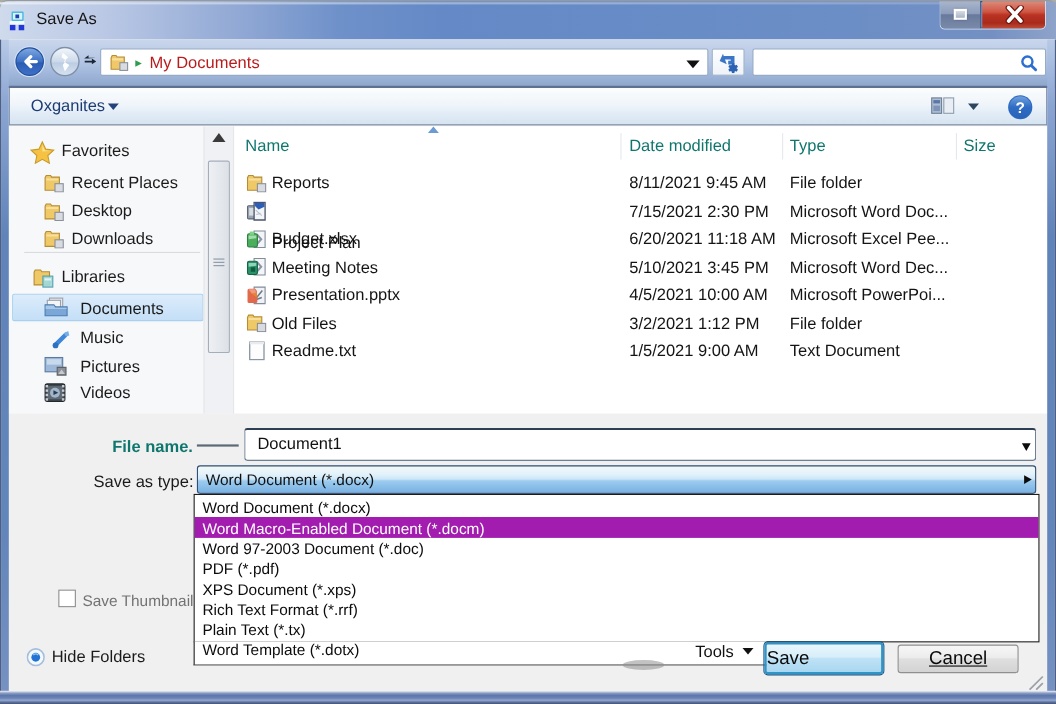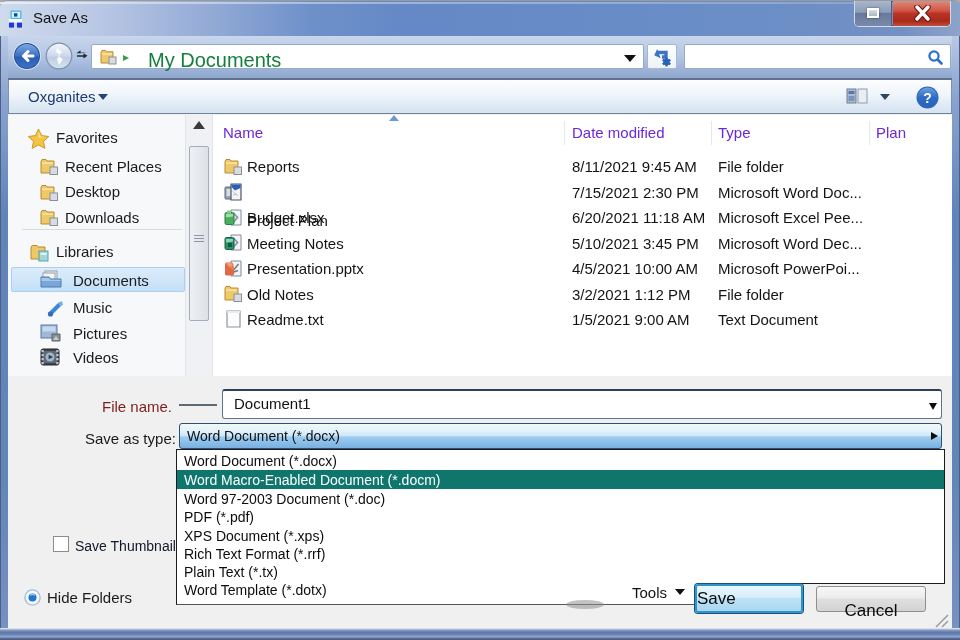--- a/index.html
+++ b/index.html
@@ -75,21 +75,21 @@
     <path d="M1 6.2 L7.5 6.2 L7.5 4.6 L11.5 7.2 L7.5 9.8 L7.5 7.8 L1 7.8 Z" fill="#1c2736" transform="scale(1,-1) translate(0,-13)"></path>
   </svg>
 
   <div class="abs" style="left:91px;top:8px;width:553px;height:25px;background:#fff;border:1px solid #98abc6;border-radius:2px;">
     <svg class="abs" style="left:8px;top:4px" width="18" height="16" viewBox="0 0 18 16">
       <path d="M1 3.5 L1 14 L13 14 L13 2.8 L6.5 2.8 L5.5 1.4 L2 1.4 Z" fill="#f0c868" stroke="#b68c34" stroke-width="1"></path>
       <path d="M2 4 L12 4 L12 6 L2 6 Z" fill="#f8e09c"></path>
       <rect x="9" y="8" width="7" height="7" fill="#d8dce2" stroke="#8a909a" stroke-width="1"></rect>
     </svg>
     <div class="abs" style="left:31px;top:5px;color:#2d9e4f;font-size:12px;">▸</div>
-    <div class="abs" style="left:56px;top:4px;font-size:20px;color:#15803d;">My Documents</div>
+    <div class="abs" style="left:44px;top:4px;font-size:15px;color:#b91c1c;">My Documents</div>
     <div class="abs" style="left:532px;top:10px;width:0;height:0;border-left:6px solid transparent;border-right:6px solid transparent;border-top:7px solid #111;"></div>
   </div>
 
   <div class="abs" style="left:647px;top:8px;width:30px;height:25px;background:linear-gradient(#fdfefe,#eef3f9);border:1px solid #a7b7cc;border-radius:2px;">
     <svg class="abs" style="left:3px;top:3px" width="24" height="20" viewBox="0 0 24 20">
       <path d="M8 1 L8 11 L3 6 Z" fill="#3b74c4" transform="rotate(-20 7 6)"></path>
       <path d="M7 4.5 L15 4.5 L15 9 L11 9" stroke="#3b74c4" stroke-width="3.4" fill="none"></path>
       <g fill="#2b63b4">
           <circle cx="15.5" cy="14" r="3.2"></circle>
         <rect x="14.3" y="9.6" width="2.4" height="8.8"></rect>
@@ -219,25 +219,25 @@
     <div style="margin:88px 4px 0;border-top:1px solid #8a95a5;"></div>
     <div style="margin:2px 4px 0;border-top:1px solid #8a95a5;"></div>
     <div style="margin:2px 4px 0;border-top:1px solid #8a95a5;"></div>
   </div>
 </div>
 
 <div class="abs" id="filelist" style="left:213px;top:115px;width:745px;height:261px;background:#fff;">
 
   <div class="abs" style="left:176px;top:0px;width:0;height:0;border-left:5px solid transparent;border-right:5px solid transparent;border-bottom:6px solid #6b9bd2;"></div>
 
-  <div class="abs" style="left:0;top:6px;width:593px;height:24px;color:#6d28d9;font-size:15px;">
+  <div class="abs" style="left:0;top:6px;width:593px;height:24px;color:#0f766e;font-size:15px;">
     <div class="abs" style="left:10px;top:3px;">Name</div>
     <div class="abs" style="left:359px;top:3px;">Date modified</div>
     <div class="abs" style="left:505px;top:3px;">Type</div>
-    <div class="abs" style="left:663px;top:3px;">Plan</div>
+    <div class="abs" style="left:663px;top:3px;">Size</div>
     <div class="abs" style="left:351px;top:0;width:1px;height:24px;background:#e4e8ee;"></div>
     <div class="abs" style="left:498px;top:0;width:1px;height:24px;background:#e4e8ee;"></div>
     <div class="abs" style="left:656px;top:0;width:1px;height:24px;background:#e4e8ee;"></div>
   </div>
 
   <div class="abs" style="left:0;top:43px;width:745px;font-size:15px;color:#141414;">
 
     <svg class="abs" style="left:11px;top:0px" width="19" height="17" viewBox="0 0 19 17">
         <path d="M1 3.5 L1 15 L14 15 L14 3 L7 3 L6 1.5 L2 1.5 Z" fill="#efc868" stroke="#b68c34" stroke-width="1"></path>
         <path d="M2 4.2 L13 4.2 L13 6 L2 6 Z" fill="#f8e09c"></path>
@@ -289,57 +289,57 @@
     </svg>
     <div class="abs" style="left:34px;top:102px;">Presentation.pptx</div>
     <div class="abs" style="left:359px;top:102px;">4/5/2021 10:00 AM</div>
     <div class="abs" style="left:505px;top:102px;">Microsoft PowerPoi...</div>
 
     <svg class="abs" style="left:11px;top:127px" width="19" height="17" viewBox="0 0 19 17">
         <path d="M1 3.5 L1 15 L14 15 L14 3 L7 3 L6 1.5 L2 1.5 Z" fill="#efc868" stroke="#b68c34" stroke-width="1"></path>
         <path d="M2 4.2 L13 4.2 L13 6 L2 6 Z" fill="#f8e09c"></path>
         <rect x="10" y="9" width="7.5" height="7.5" fill="#d8dce2" stroke="#8a909a" stroke-width="1"></rect>
       </svg>
-    <div class="abs" style="left:34px;top:128px;">Old Notes</div>
+    <div class="abs" style="left:34px;top:128px;">Old Files</div>
     <div class="abs" style="left:359px;top:128px;">3/2/2021 1:12 PM</div>
     <div class="abs" style="left:505px;top:128px;">File folder</div>
 
     <svg class="abs" style="left:12px;top:152px" width="17" height="18" viewBox="0 0 17 18">
       <path d="M2 1 L15 1 L15 17 L2 17 Z" fill="#fdfdfd" stroke="#8a95a5" stroke-width="1.2"></path>
       <path d="M2 1 L15 1 L15 3 L2 3 Z" fill="#e8eaee"></path>
     </svg>
     <div class="abs" style="left:34px;top:153px;">Readme.txt</div>
     <div class="abs" style="left:359px;top:153px;">1/5/2021 9:00 AM</div>
     <div class="abs" style="left:505px;top:153px;">Text Document</div>
   </div>
 </div>
 
 <div class="abs" id="graypanel" style="left:2px;top:376px;width:956px;height:253px;background:#f0f0f0;"></div>
 
-<div class="abs" style="left:102px;top:398px;font-size:15px;color:#7f1d1d;">File name.</div>
+<div class="abs" style="left:102px;top:398px;font-size:15px;color:#0f766e;font-weight:bold;">File name.</div>
 <div class="abs" style="left:179px;top:404px;width:38px;height:2px;background:#5c6a76;"></div>
 <div class="abs" style="left:222px;top:389px;width:720px;height:30px;background:#fff;border:1px solid #5f7389;border-top:2px solid #2e3f55;border-radius:3px;">
   <div class="abs" style="left:11px;top:4px;font-size:15px;color:#111;">Document1</div>
   <div class="abs" style="left:706px;top:12px;width:0;height:0;border-left:4px solid transparent;border-right:4px solid transparent;border-top:7px solid #0c0c0c;"></div>
 </div>
 
 <div class="abs" style="left:85px;top:430px;font-size:15px;color:#1a1a1a;">Save as type:</div>
 
 <div class="abs" style="left:179px;top:423px;width:763px;height:26px;border:1px solid #2e4f77;border-radius:3px;
   background:linear-gradient(#f2f9f5 0%,#e2f1fb 30%,#cde7f8 48%,#9dcbee 55%,#8cc0ea 75%,#7ab1e2 100%);">
   <div class="abs" style="left:7px;top:4px;font-size:14px;color:#111;">Word Document (*.docx)</div>
   <div class="abs" style="left:751px;top:8px;width:0;height:0;border-top:4.5px solid transparent;border-bottom:4.5px solid transparent;border-left:7px solid #0c0c0c;"></div>
 </div>
 
 <div class="abs" style="left:53px;top:536px;width:16px;height:16px;background:#fff;border:1px solid #8d8d8d;"></div>
-<div class="abs" style="left:75px;top:538px;font-size:14px;color:#0f172a;">Save Thumbnail</div>
+<div class="abs" style="left:75px;top:538px;font-size:14px;color:#737373;">Save Thumbnail</div>
 
 <div class="abs" id="dropdown" style="left:176px;top:449px;width:769px;height:135px;background:#fff;border:1px solid #1c1c1c;font-size:14px;color:#0c0c0c;">
   <div class="abs" style="left:7px;top:3px;">Word Document (*.docx)</div>
-  <div class="abs" style="left:0px;top:20px;width:767px;height:19px;background:#0f766e;color:#fff;">
+  <div class="abs" style="left:0px;top:20px;width:767px;height:19px;background:#a21caf;color:#fff;">
       <span style="position:absolute;left:7px;top:2px;">Word Macro-Enabled Document (*.docm)</span>
     </div>
   <div class="abs" style="left:7px;top:41px;">Word 97-2003 Document (*.doc)</div>
   <div class="abs" style="left:7px;top:59px;">PDF (*.pdf)</div>
   <div class="abs" style="left:7px;top:78px;">XPS Document (*.xps)</div>
   <div class="abs" style="left:7px;top:96px;">Rich Text Format (*.rrf)</div>
   <div class="abs" style="left:7px;top:114px;">Plain Text (*.tx)</div>
 </div>
 
 <div class="abs" id="dropext" style="left:176px;top:583px;width:521px;height:22px;background:#fff;border-left:1px solid #1c1c1c;border-bottom:1px solid #555;font-size:14px;color:#0c0c0c;">
@@ -357,21 +357,21 @@
 </svg>
 <div class="abs" style="left:47px;top:589px;font-size:15px;color:#1a1a1a;">Hide Folders</div>
 
 <div class="abs" style="left:695px;top:584px;width:108px;height:29px;border:2px solid #2f94c9;border-radius:3px;
   background:linear-gradient(#e9f6fc 0%,#d7eefa 45%,#bfe2f5 50%,#a8d7f0 100%);box-shadow:0 0 0 1px #17527c;">
   <div style="margin-top:3px;font-size:17px;color:#0a0a0a;">Save</div>
 </div>
 
 <div class="abs" style="left:816px;top:586px;width:110px;height:26px;border:1px solid #8f8f8f;border-radius:3px;
   background:linear-gradient(#f7f7f7 0%,#ececec 45%,#dfdfdf 50%,#d3d3d3 100%);">
-  <div style="text-align:center;margin-top:14px;font-size:17px;color:#0a0a0a;">Cancel</div>
+  <div style="text-align:center;margin-top:2px;font-size:17px;color:#0a0a0a;text-decoration:underline;">Cancel</div>
 </div>
 
 <svg class="abs" style="left:934px;top:613px" width="16" height="16" viewBox="0 0 16 16">
   <path d="M14 2 L2 14 M14 8 L8 14" stroke="#9aa0a8" stroke-width="1.6"></path>
 </svg>
 
 <div class="abs" style="left:0;top:36px;width:8px;height:593px;
   background:linear-gradient(#b7c9e6 0%,#8ba5d2 10%,#6083b9 30%,#6285ba 75%,#7691c2 100%);
   border-left:1px solid #4e5f82;"></div>
 <div class="abs" style="left:952px;top:36px;width:8px;height:593px;

